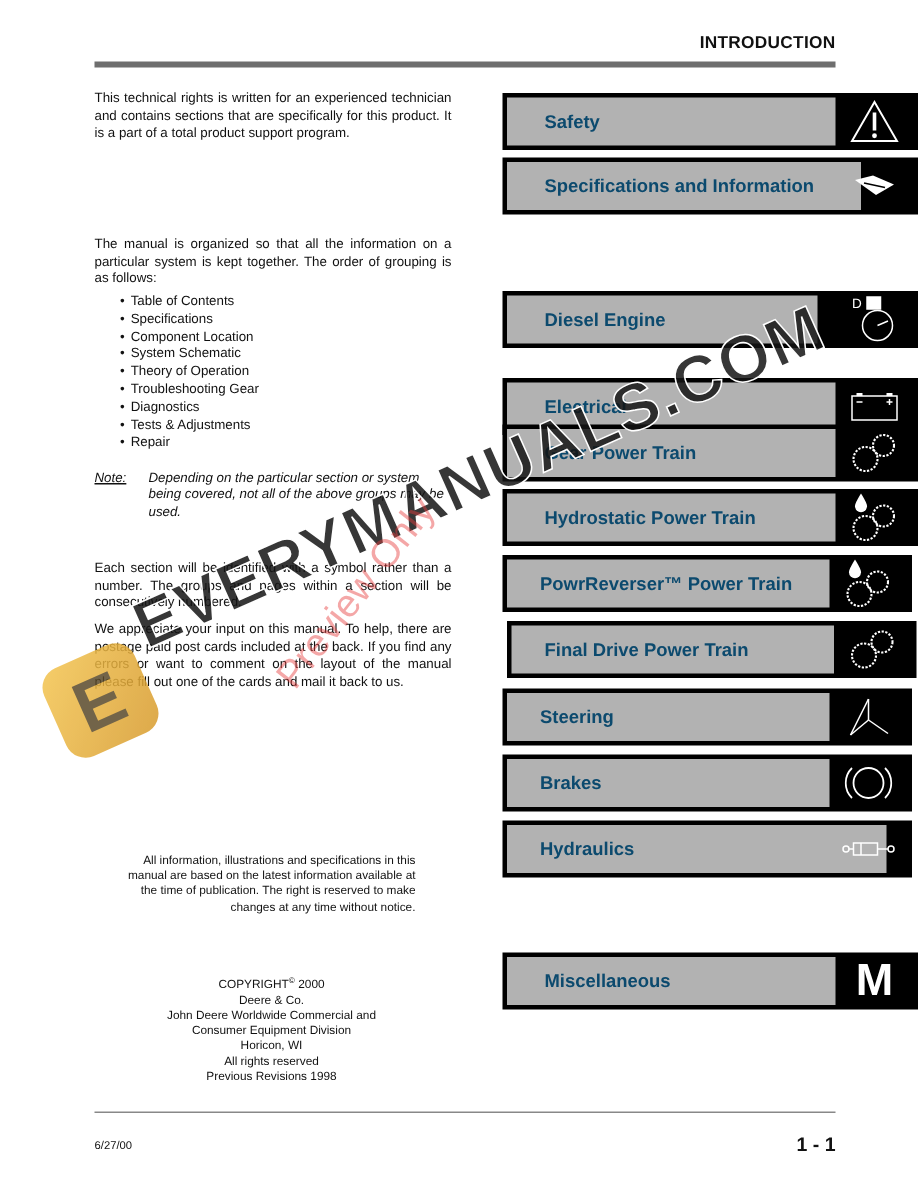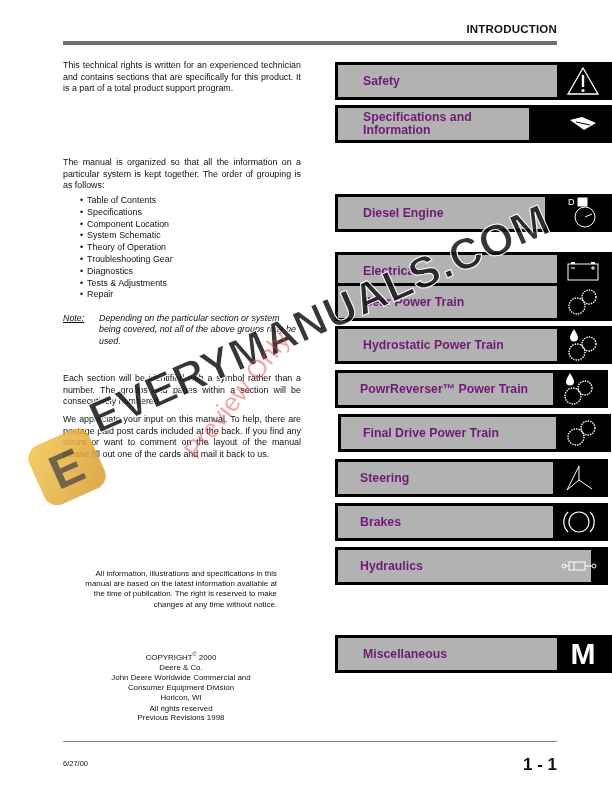--- a/index.html
+++ b/index.html
@@ -15,24 +15,24 @@
   .note .lbl { position: absolute; left: 0; top: 0; text-decoration: underline; }
   .note .txt { position: absolute; left: 36px; top: 0; width: 204px; }
   .p3 { top: 373px; }
   .p4 { top: 414px; }
   .disclaimer { position: absolute; left: 85px; top: 569px; width: 192px; font-size: 7.9px; line-height: 10.2px; text-align: right; }
   .copyright { position: absolute; left: 85px; top: 649px; width: 192px; font-size: 7.9px; line-height: 10.2px; text-align: center; }
   .copyright sup { font-size: 5.5px; }
   .prev { position: absolute; left: 85px; top: 713px; width: 192px; font-size: 7.9px; text-align: center; }
   .footer-rule { position: absolute; left: 63px; top: 741px; width: 494px; height: 1px; background: #888; }
   .footer-date { position: absolute; left: 63px; top: 759px; font-size: 7.5px; }
-  .footer-page { position: absolute; right: 55px; top: 755px; font-size: 17px; font-weight: bold; }
+  .footer-page { position: absolute; right: 55px; top: 755px; font-size: 13px; font-weight: bold; }
   
   .tab { position: absolute; left: 335px; width: 277px; height: 38px; background: #000; }
-  .tab .label-box { position: absolute; left: 3px; top: 3px; height: 32px; background: #b2b2b2; display: flex; align-items: center; box-sizing: border-box; padding-left: 25px; font-weight: bold; font-size: 12.3px; line-height: 13px; color: #701a75; }
+  .tab .label-box { position: absolute; left: 3px; top: 3px; height: 32px; background: #b2b2b2; display: flex; align-items: center; box-sizing: border-box; padding-left: 25px; font-weight: bold; font-size: 12.3px; line-height: 13px; color: #0c4a6e; }
   .tab .icon { position: absolute; top: 0; height: 38px; display: flex; align-items: center; justify-content: center; }
   .tab .icon svg { display: block; }
   
   .wm { position: absolute; pointer-events: none; }
   .wm-text { left: 92px; top: 395px; font-size: 44px; font-weight: bold; color: rgba(20,20,20,0.85); transform: rotate(-24deg); transform-origin: left center; letter-spacing: 1px; white-space: nowrap; -webkit-text-stroke: 1px #fff; }
   .wm-preview { left: 190px; top: 440px; font-size: 26px; color: rgba(230,60,60,0.45); transform: rotate(-52deg); transform-origin: left center; white-space: nowrap; }
   .wm-logo { left: 34px; top: 435px; width: 66px; height: 64px; border-radius: 14px; background: linear-gradient(135deg,#f4c550,#d79a2b); transform: rotate(-24deg); opacity: 0.85; }
   .wm-logo::after { content: "E"; position: absolute; left: 16px; top: 6px; font-size: 48px; font-weight: bold; color: #5a4a2a; }
 </style>
 </head>
@@ -83,21 +83,21 @@
   <div class="icon" style="left:222px;width:52px;">
     <svg width="34" height="30" viewBox="0 0 34 30">
         <polygon points="17,2 32,28 2,28" fill="none" stroke="#fff" stroke-width="1.3"></polygon>
         <rect x="15.8" y="9" width="2.4" height="12" fill="#fff"></rect>
         <circle cx="17" cy="24.5" r="1.6" fill="#fff"></circle>
       </svg>
   </div>
 </div>
 
 <div class="tab" style="top:105px;">
-  <div class="label-box" style="width:191px;">Specifications and Information</div>
+  <div class="label-box" style="width:236px;">Specifications and Information</div>
   <div class="icon" style="left:222px;width:52px;">
     <svg width="30" height="20" viewBox="0 0 30 20">
         <polygon points="2,6 14,3 28,9 16,16" fill="#fff"></polygon>
         <line x1="8" y1="8" x2="22" y2="11" stroke="#000" stroke-width="1"></line>
       </svg>
   </div>
 </div>
 
 <div class="tab" style="top:194px;">
   <div class="label-box" style="width:207px;">Diesel Engine</div>

